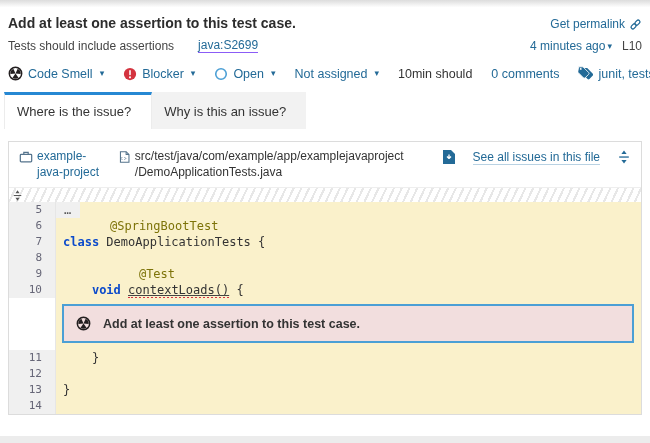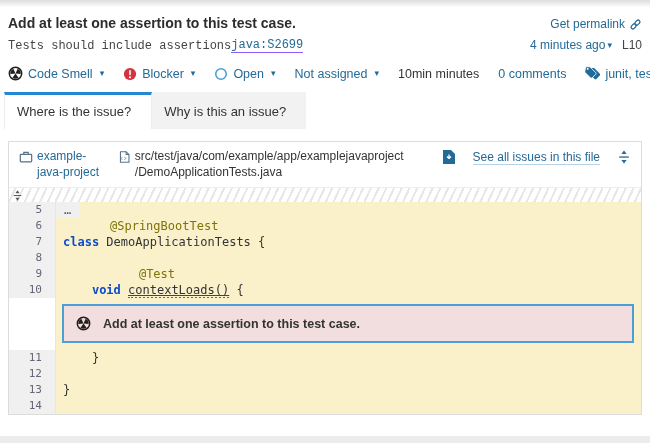--- a/index.html
+++ b/index.html
@@ -11,21 +11,21 @@
   .top-strip { height:7px; background:linear-gradient(#dcdcdc, #fdfdfd); }
   .bottom-strip { position:absolute; left:0; bottom:0; width:650px; height:7px; background:#ececec; }
 
   
   .issue-header { padding:8px 8px 0 8px; }
   .hrow { display:flex; align-items:baseline; justify-content:space-between; }
   .issue-title { font-size:14px; font-weight:bold; color:#2d2d2d; }
   a, .linklike { color:#236a97; text-decoration:none; cursor:pointer; }
   .permalink { font-size:12px; display:inline-flex; align-items:center; gap:4px; }
   .subrow { margin-top:7px; display:flex; align-items:baseline; justify-content:space-between; font-size:12px; color:#444; }
-  .subleft { display:flex; align-items:flex-end; gap:0;font-family:Liberation Mono, monospace; }
+  .subleft { display:flex; align-items:flex-end; gap:24px; }
   .rule-key { font-size:12px; border-bottom:1px solid #8b5cf6; }
   .subright { display:flex; align-items:baseline; gap:10px; font-size:12px; }
   .age { color:#236a97; }
   .line-ref { color:#444; }
   .caret { font-size:9px; color:#236a97; margin-left:2px; position:relative; top:-1px; }
 
   
   .attr-bar { margin-top:13px; display:flex; align-items:center; gap:19px; font-size:12.5px; }
   .attr-item { display:inline-flex; align-items:center; gap:5px; color:#236a97; white-space:nowrap; }
   .attr-plain { color:#333; }
@@ -127,21 +127,21 @@
             <circle cx="8" cy="8" r="6" fill="none" stroke="#4b9fd5" stroke-width="1.8"></circle>
           </svg>
         </span>
         <span>Open</span>
           <span class="caret">▾</span>
       </span>
       <span class="attr-item">
         <span>Not assigned</span>
           <span class="caret">▾</span>
       </span>
-      <span class="attr-item attr-plain">10min minutes</span>
+      <span class="attr-item attr-plain">10min should</span>
       <a class="attr-item">0 comments</a>
       <span class="attr-item attr-tags">
         <span class="icn">
           <svg width="15" height="15" viewBox="0 0 16 16">
             <path d="M4 1 h4.6 l6 6 a1.4 1.4 0 0 1 0 2 l-3.6 3.6 a1.4 1.4 0 0 1 -2 0 l-6 -6 z" fill="#236a97" transform="translate(1.2,1.2)"></path>
             <path d="M1.5 2.5 h4.6 l6 6 a1.4 1.4 0 0 1 0 2 l-3.6 3.6 a1.4 1.4 0 0 1 -2 0 l-6 -6 z" fill="#236a97" stroke="#fff" stroke-width="0.9" transform="translate(-0.8,-1.6)"></path>
             <circle cx="2.9" cy="3.1" r="1" fill="#fff"></circle>
           </svg>
         </span>
         <span>junit, tests</span>

